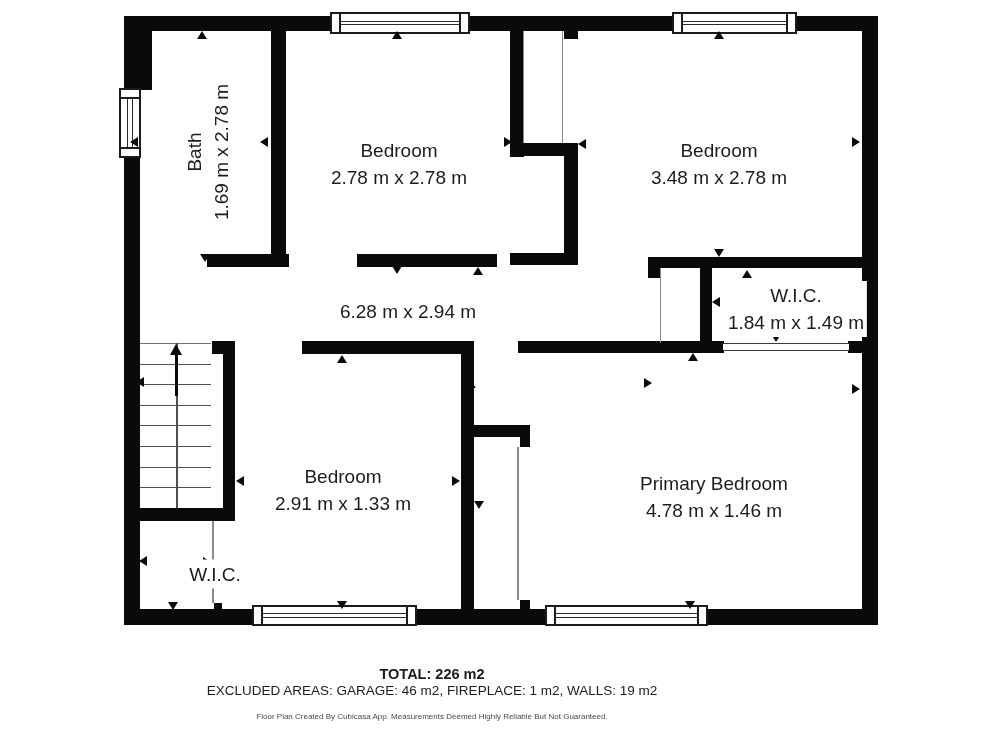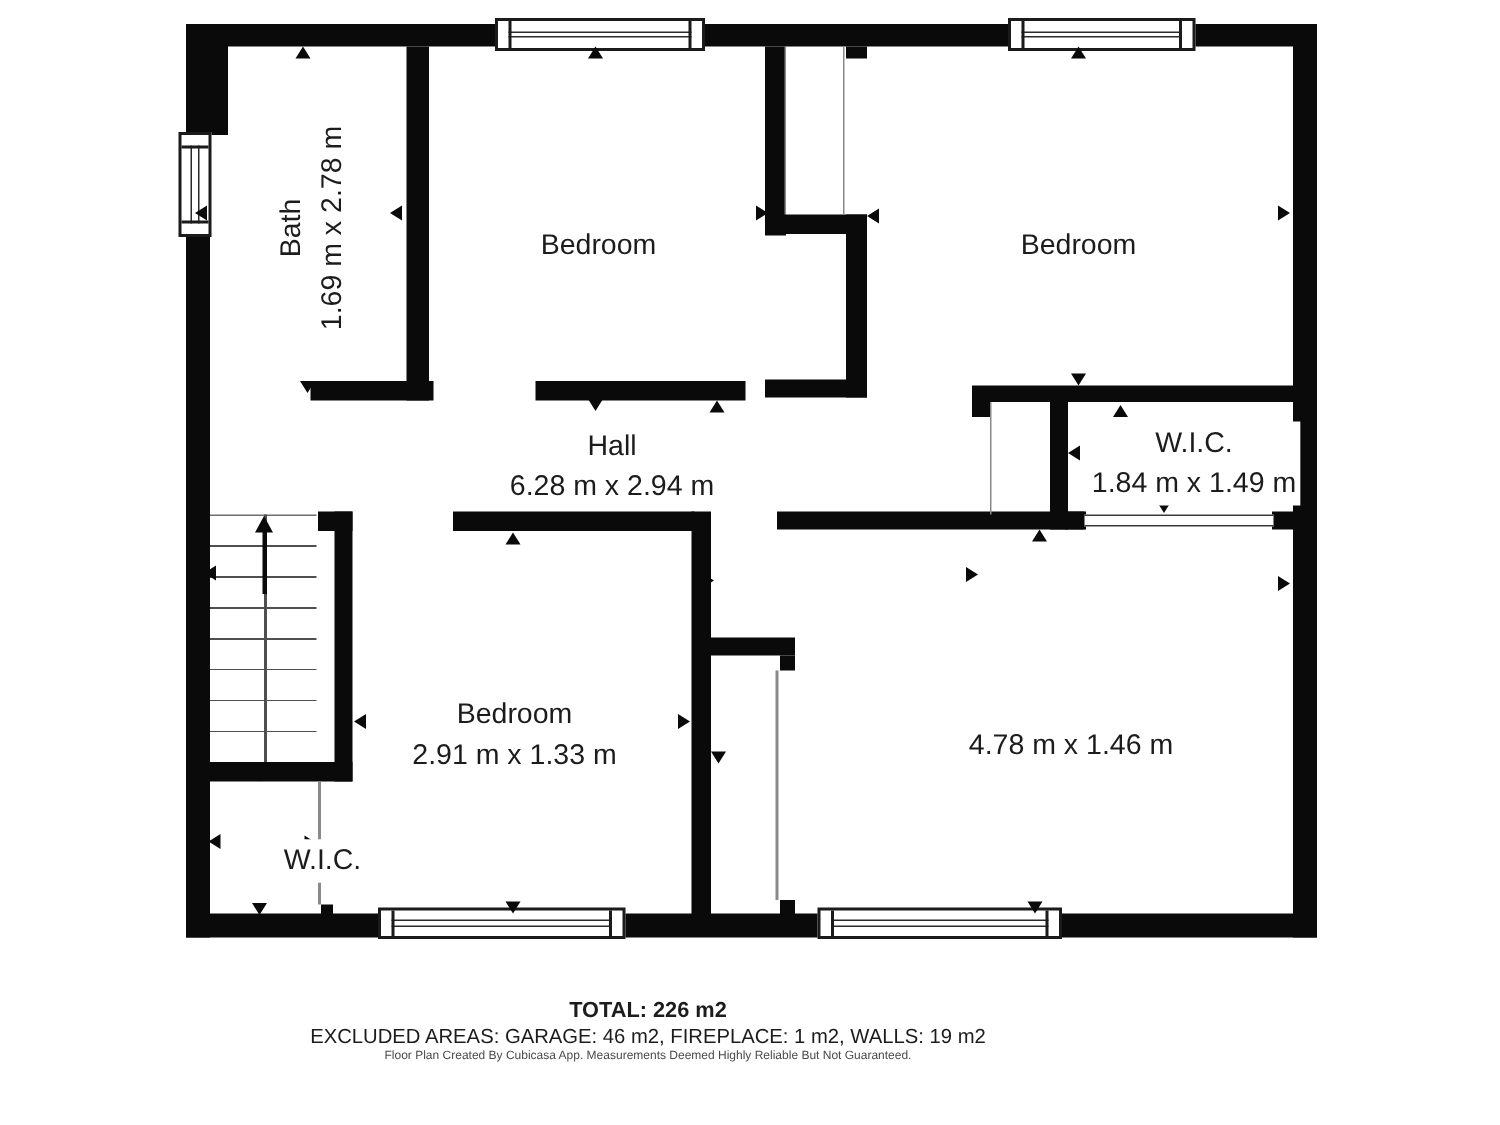--- a/index.html
+++ b/index.html
@@ -36,21 +36,21 @@
     border-left:6.5px solid transparent;border-right:6.5px solid transparent;border-bottom:11px solid #0a0a0a;}
   
   .room-label{position:absolute;transform:translate(-50%,-50%);text-align:center;
     background:#fff;padding:1px 3px;white-space:nowrap;line-height:27px;font-size:19px;}
   .room-label.rot{transform:translate(-50%,-50%) rotate(-90deg);}
   .rname,.rdims{display:block;}
   
   #summary{position:absolute;left:0;top:666px;width:864px;text-align:center;}
   #summary .total{font-weight:bold;font-size:14.5px;line-height:17px;}
   #summary .line{font-size:13.5px;line-height:16px;}
-  #summary .disclaimer{font-size:8px;line-height:10px;color:#4a4a4a;}
+  #summary .disclaimer{font-size:8px;line-height:10px;margin-top:13px;color:#4a4a4a;}
 </style>
 </head>
 <body>
 
 <div id="stage">
 
   <i class="w" style="left:124px;top:16px;width:754px;height:15px"></i>
   <i class="w" style="left:124px;top:609px;width:754px;height:16px"></i>
   <i class="w" style="left:124px;top:16px;width:16px;height:609px"></i>
   <i class="w" style="left:862px;top:16px;width:16px;height:609px"></i>
@@ -139,37 +139,39 @@
   <i class="tri down" style="left:337px;top:601px"></i>
   <i class="tri down" style="left:685px;top:601px"></i>
   <i class="tri right" style="left:468px;top:382px"></i>
 
   <div class="room-label rot" style="left:208px;top:152px">
     <span class="rname">Bath</span>
     <span class="rdims">1.69 m x 2.78 m</span>
   </div>
   <div class="room-label" style="left:399px;top:164px">
     <span class="rname">Bedroom</span>
+    <span class="rdims">2.78 m x 2.78 m</span>
   </div>
   <div class="room-label" style="left:719px;top:164px">
     <span class="rname">Bedroom</span>
+    <span class="rdims">3.48 m x 2.78 m</span>
   </div>
   <div class="room-label" style="left:408px;top:311px">
-    <span class="rname">Hall</span>
     <span class="rdims">6.28 m x 2.94 m</span>
   </div>
   <div class="room-label" style="left:796px;top:309px">
     <span class="rname">W.I.C.</span>
     <span class="rdims">1.84 m x 1.49 m</span>
   </div>
   <div class="room-label" style="left:343px;top:490px">
     <span class="rname">Bedroom</span>
     <span class="rdims">2.91 m x 1.33 m</span>
   </div>
   <div class="room-label" style="left:714px;top:497px">
+    <span class="rname">Primary Bedroom</span>
     <span class="rdims">4.78 m x 1.46 m</span>
   </div>
   <div class="room-label" style="left:215px;top:574px">
     <span class="rname">W.I.C.</span>
   </div>
 
   <div id="summary">
     <div class="total">TOTAL: 226 m2</div>
     <div class="line">EXCLUDED AREAS: GARAGE: 46 m2, FIREPLACE: 1 m2, WALLS: 19 m2</div>
     <div class="disclaimer">Floor Plan Created By Cubicasa App. Measurements Deemed Highly Reliable But Not Guaranteed.</div>

